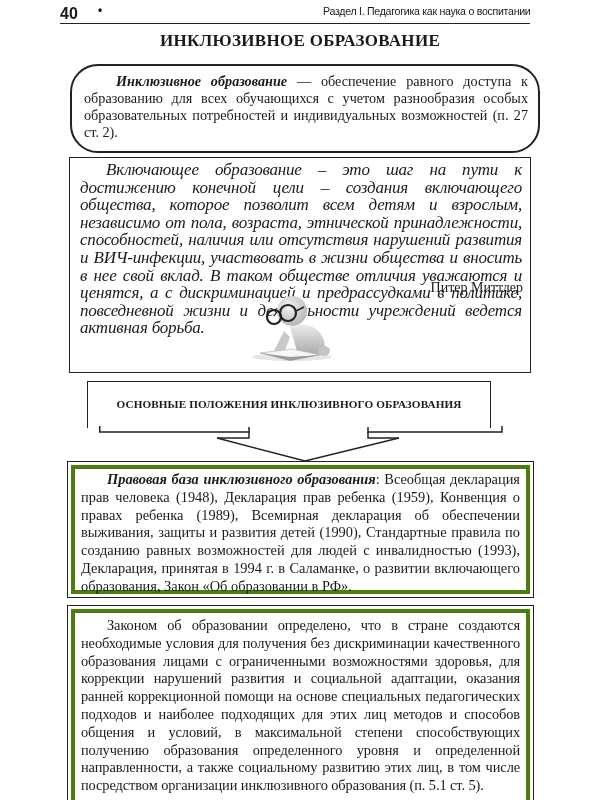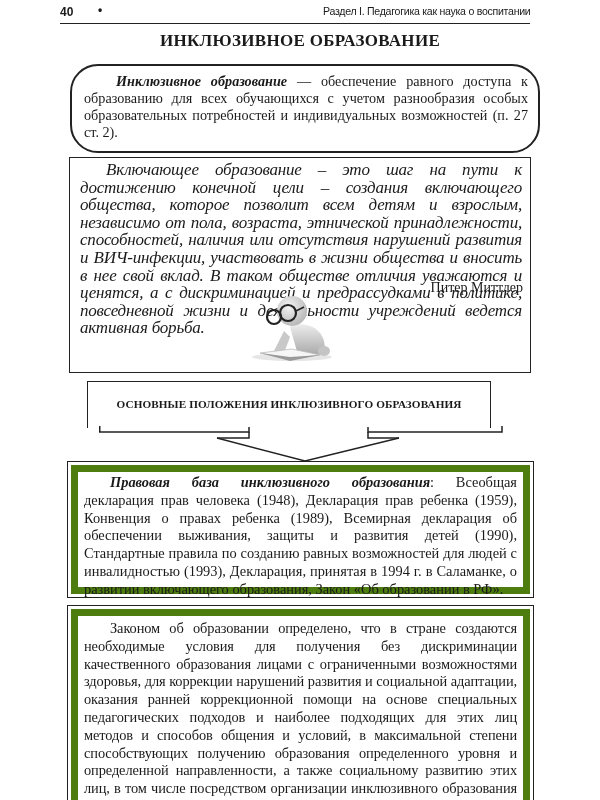--- a/index.html
+++ b/index.html
@@ -1,21 +1,21 @@
 <!DOCTYPE html>
 <html><head>
 <meta charset="utf-8">
 <style>
   html, body { margin: 0; padding: 0; background: #ffffff; }
   body { width: 600px; height: 800px; position: relative; overflow: hidden;
          font-family: "Liberation Serif", "DejaVu Serif", serif; color: #1a1a1a; }
 
   .running-header { position: absolute; left: 60px; top: 0; width: 470px; height: 24px;
                     font-family: "Liberation Sans", "DejaVu Sans", sans-serif; }
-  .page-number { position: absolute; left: 0; top: 5px; font-size: 12px; font-weight: bold; }
+  .page-number { position: absolute; left: 0; top: 5px; font-size: 16px; font-weight: bold; }
   .bullet { position: absolute; left: 38px; top: 3px; font-size: 12px; font-weight: bold; }
   .section-title { position: absolute; right: 0; top: 5px; font-size: 11.5px; letter-spacing: -0.3px; transform: scaleX(0.92); transform-origin: right; }
   .header-rule { position: absolute; left: 0; top: 23px; width: 470px; height: 0; border-top: 1.2px solid #222; }
 
   .page-title { position: absolute; left: 0; width: 600px; top: 31px; text-align: center;
                 font-size: 17px; font-weight: bold; letter-spacing: 0.3px; }
 
   .def-box { position: absolute; left: 70px; top: 64px; width: 444px; height: 78px;
              border: 2.5px solid #222; border-radius: 28px; padding: 7px 10px 0 12px; box-sizing: content-box; }
   .def-text { font-size: 14.2px; line-height: 17px; text-align: justify; text-indent: 32px; margin: 0; }
@@ -29,21 +29,21 @@
   .quote-author { position: absolute; right: 7px; top: 122px; font-size: 14px; }
   .reader-figure { position: absolute; left: 170px; top: 133px; width: 100px; height: 72px; }
 
   .banner { position: absolute; left: 87px; top: 381px; width: 402px; height: 46px;
             border: 1.5px solid #222; border-bottom: none; }
   .banner-label { position: absolute; left: 0; right: 0; top: 16px; text-align: center;
                   font-size: 11.2px; font-weight: bold; letter-spacing: 0.1px; }
   .banner-arrow { position: absolute; left: 99px; top: 426px; width: 404px; height: 40px; }
 
   .double-box { position: absolute; border: 1.5px solid #222; padding: 3px; box-sizing: border-box; }
-  .double-inner { width: 100%; height: 100%; border: 7px solid #4d7c0f; box-sizing: border-box; position: relative; }
+  .double-inner { width: 100%; height: 100%; border: 4px solid #4d7c0f; box-sizing: border-box; position: relative; }
   .box-text { margin: 0; font-size: 14.4px; line-height: 17.8px; text-align: justify; text-indent: 26px; }
 
   .legal-box { left: 67px; top: 461px; width: 467px; height: 137px; }
   .legal-box .box-text { position: absolute; left: 6px; top: 2px; right: 6px; }
   .legal-term { font-weight: bold; font-style: italic; }
 
   .law-box { left: 67px; top: 605px; width: 467px; height: 244px; }
   .law-box .box-text { position: absolute; left: 6px; top: 4px; right: 6px; letter-spacing: -0.1px; }
 </style>
 </head>

